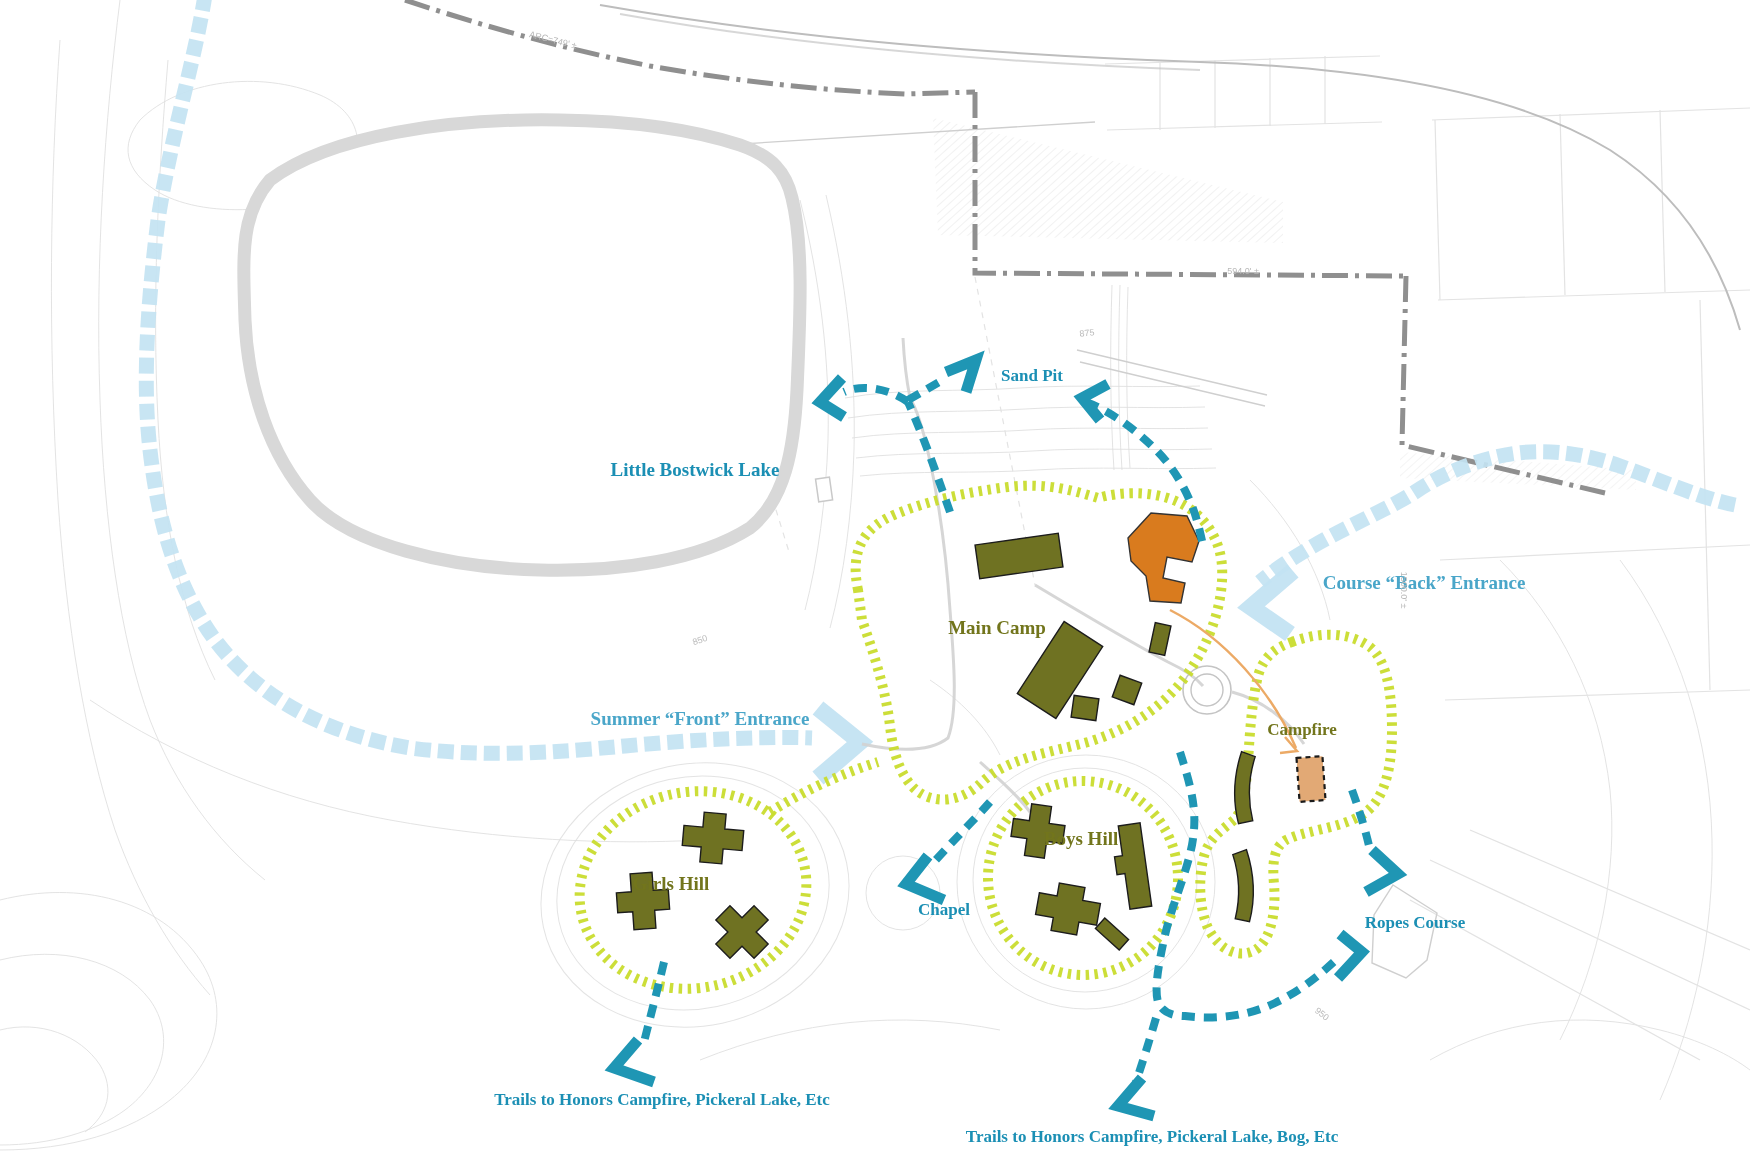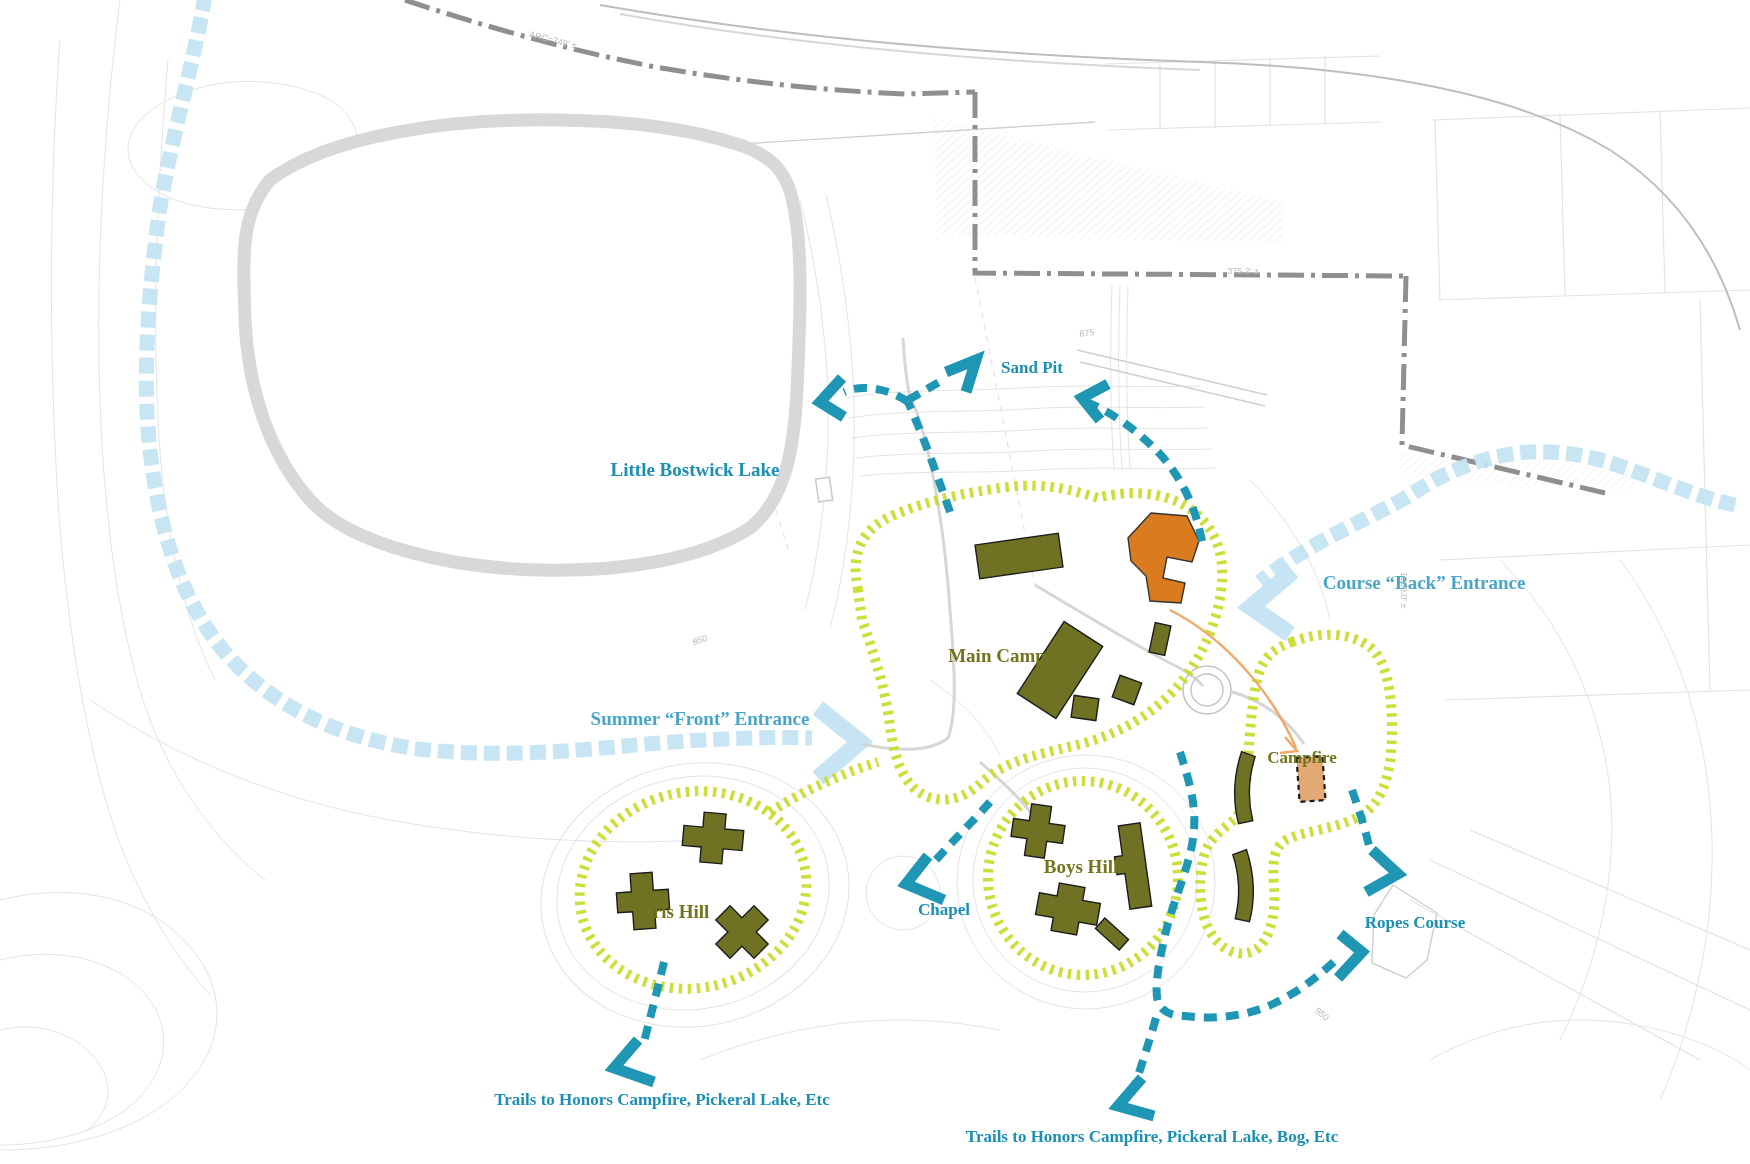--- a/index.html
+++ b/index.html
@@ -18,21 +18,21 @@
   .ring{fill:none;stroke:var(--c-hatch);stroke-width:10;stroke-dasharray:3.5 5.5;opacity:.95;}
   .bld{fill:var(--c-bld);stroke:#1c1c1c;stroke-width:1.4;}
   .orangebld{fill:var(--c-orange);stroke:#333;stroke-width:1.4;}
   .tanbld{fill:var(--c-tan);stroke:#1a1a1a;stroke-width:2.2;stroke-dasharray:5 4;}
   .trail{fill:none;stroke:var(--c-trail);stroke-width:8;stroke-dasharray:13 9;}
   .chev{fill:none;stroke:var(--c-trail);stroke-width:11;stroke-linejoin:miter;}
   .thinorange{fill:none;stroke:#ecaa66;stroke-width:2.5;}
   .lbl{position:absolute;transform:translate(-50%,-50%);white-space:nowrap;font-weight:bold;}
   .lbl-teal{color:var(--c-teal);font-size:19px;}
   .lbl-blue{color:var(--c-blue);font-size:19px;}
-  .lbl-olive{color:var(--c-olive);font-size:19px;margin-top:28px;}
+  .lbl-olive{color:var(--c-olive);font-size:19px;}
   .lbl-sm{font-size:17px;}
   .faintlbl{position:absolute;transform:translate(-50%,-50%);color:#b9b9b9;font-size:9px;
             font-family:"Liberation Sans",sans-serif;white-space:nowrap;font-weight:normal;}
 </style>
 </head>
 <body>
 
 <div id="plan">
 <svg width="1750" height="1164" viewBox="0 0 1750 1164">
   <defs>
@@ -177,31 +177,31 @@
     <path class="trail" d="M 1180,752 C 1192,790 1198,812 1192,845 C 1186,875 1172,905 1165,935 C 1159,962 1154,988 1158,1002 C 1162,1012 1172,1016 1185,1016 C 1215,1020 1248,1016 1275,1003 C 1300,991 1320,975 1338,958"></path>
     <polyline class="chev" points="1340,934 1362,952 1338,978"></polyline>
     <path class="trail" d="M 1156,1018 C 1149,1042 1142,1064 1136,1082"></path>
     <polyline class="chev" points="1142,1078 1118,1106 1154,1116"></polyline>
     <path class="trail" d="M 1352,790 C 1360,812 1366,832 1370,850"></path>
     <polyline class="chev" points="1372,850 1398,874 1366,892"></polyline>
   </g>
 </svg>
 
 <div class="lbl lbl-teal" style="left:695px;top:470px;font-family:Liberation Serif, serif;">Little Bostwick Lake</div>
-<div class="lbl lbl-teal lbl-sm" style="left:1032px;top:368px;">Sand Pit</div>
+<div class="lbl lbl-teal lbl-sm" style="left:1032px;top:376px;">Sand Pit</div>
 <div class="lbl lbl-blue" style="left:700px;top:719px;">Summer “Front” Entrance</div>
 <div class="lbl lbl-blue" style="left:1424px;top:583px;">Course “Back” Entrance</div>
 <div class="lbl lbl-olive" style="left:997px;top:628px;">Main Camp</div>
 <div class="lbl lbl-olive" style="left:671px;top:884px;">Girls Hill</div>
 <div class="lbl lbl-olive" style="left:1081px;top:839px;">Boys Hill</div>
 <div class="lbl lbl-olive lbl-sm" style="left:1302px;top:730px;">Campfire</div>
 <div class="lbl lbl-teal lbl-sm" style="left:901px;top:910px;margin-left:43px;">Chapel</div>
 <div class="lbl lbl-teal lbl-sm" style="left:1415px;top:923px;">Ropes Course</div>
 <div class="lbl lbl-teal lbl-sm" style="left:662px;top:1100px;">Trails to Honors Campfire, Pickeral Lake, Etc</div>
 <div class="lbl lbl-teal lbl-sm" style="left:1152px;top:1137px;text-align:right;">Trails to Honors Campfire, Pickeral Lake, Bog, Etc</div>
 
 <div class="faintlbl" style="left:553px;top:40px;transform:translate(-50%,-50%) rotate(14deg);">ARC=749' ±</div>
-<div class="faintlbl" style="left:1243px;top:271px;">375.2' ±</div>
+<div class="faintlbl" style="left:1243px;top:271px;">594.0' ±</div>
 <div class="faintlbl" style="left:1404px;top:590px;transform:translate(-50%,-50%) rotate(90deg);">1500.0' ±</div>
 <div class="faintlbl" style="left:1087px;top:333px;transform:translate(-50%,-50%) rotate(-6deg);">875</div>
 <div class="faintlbl" style="left:700px;top:640px;transform:translate(-50%,-50%) rotate(-18deg);">850</div>
 <div class="faintlbl" style="left:1322px;top:1014px;transform:translate(-50%,-50%) rotate(38deg);">950</div>
 </div>
 
 </body></html>

